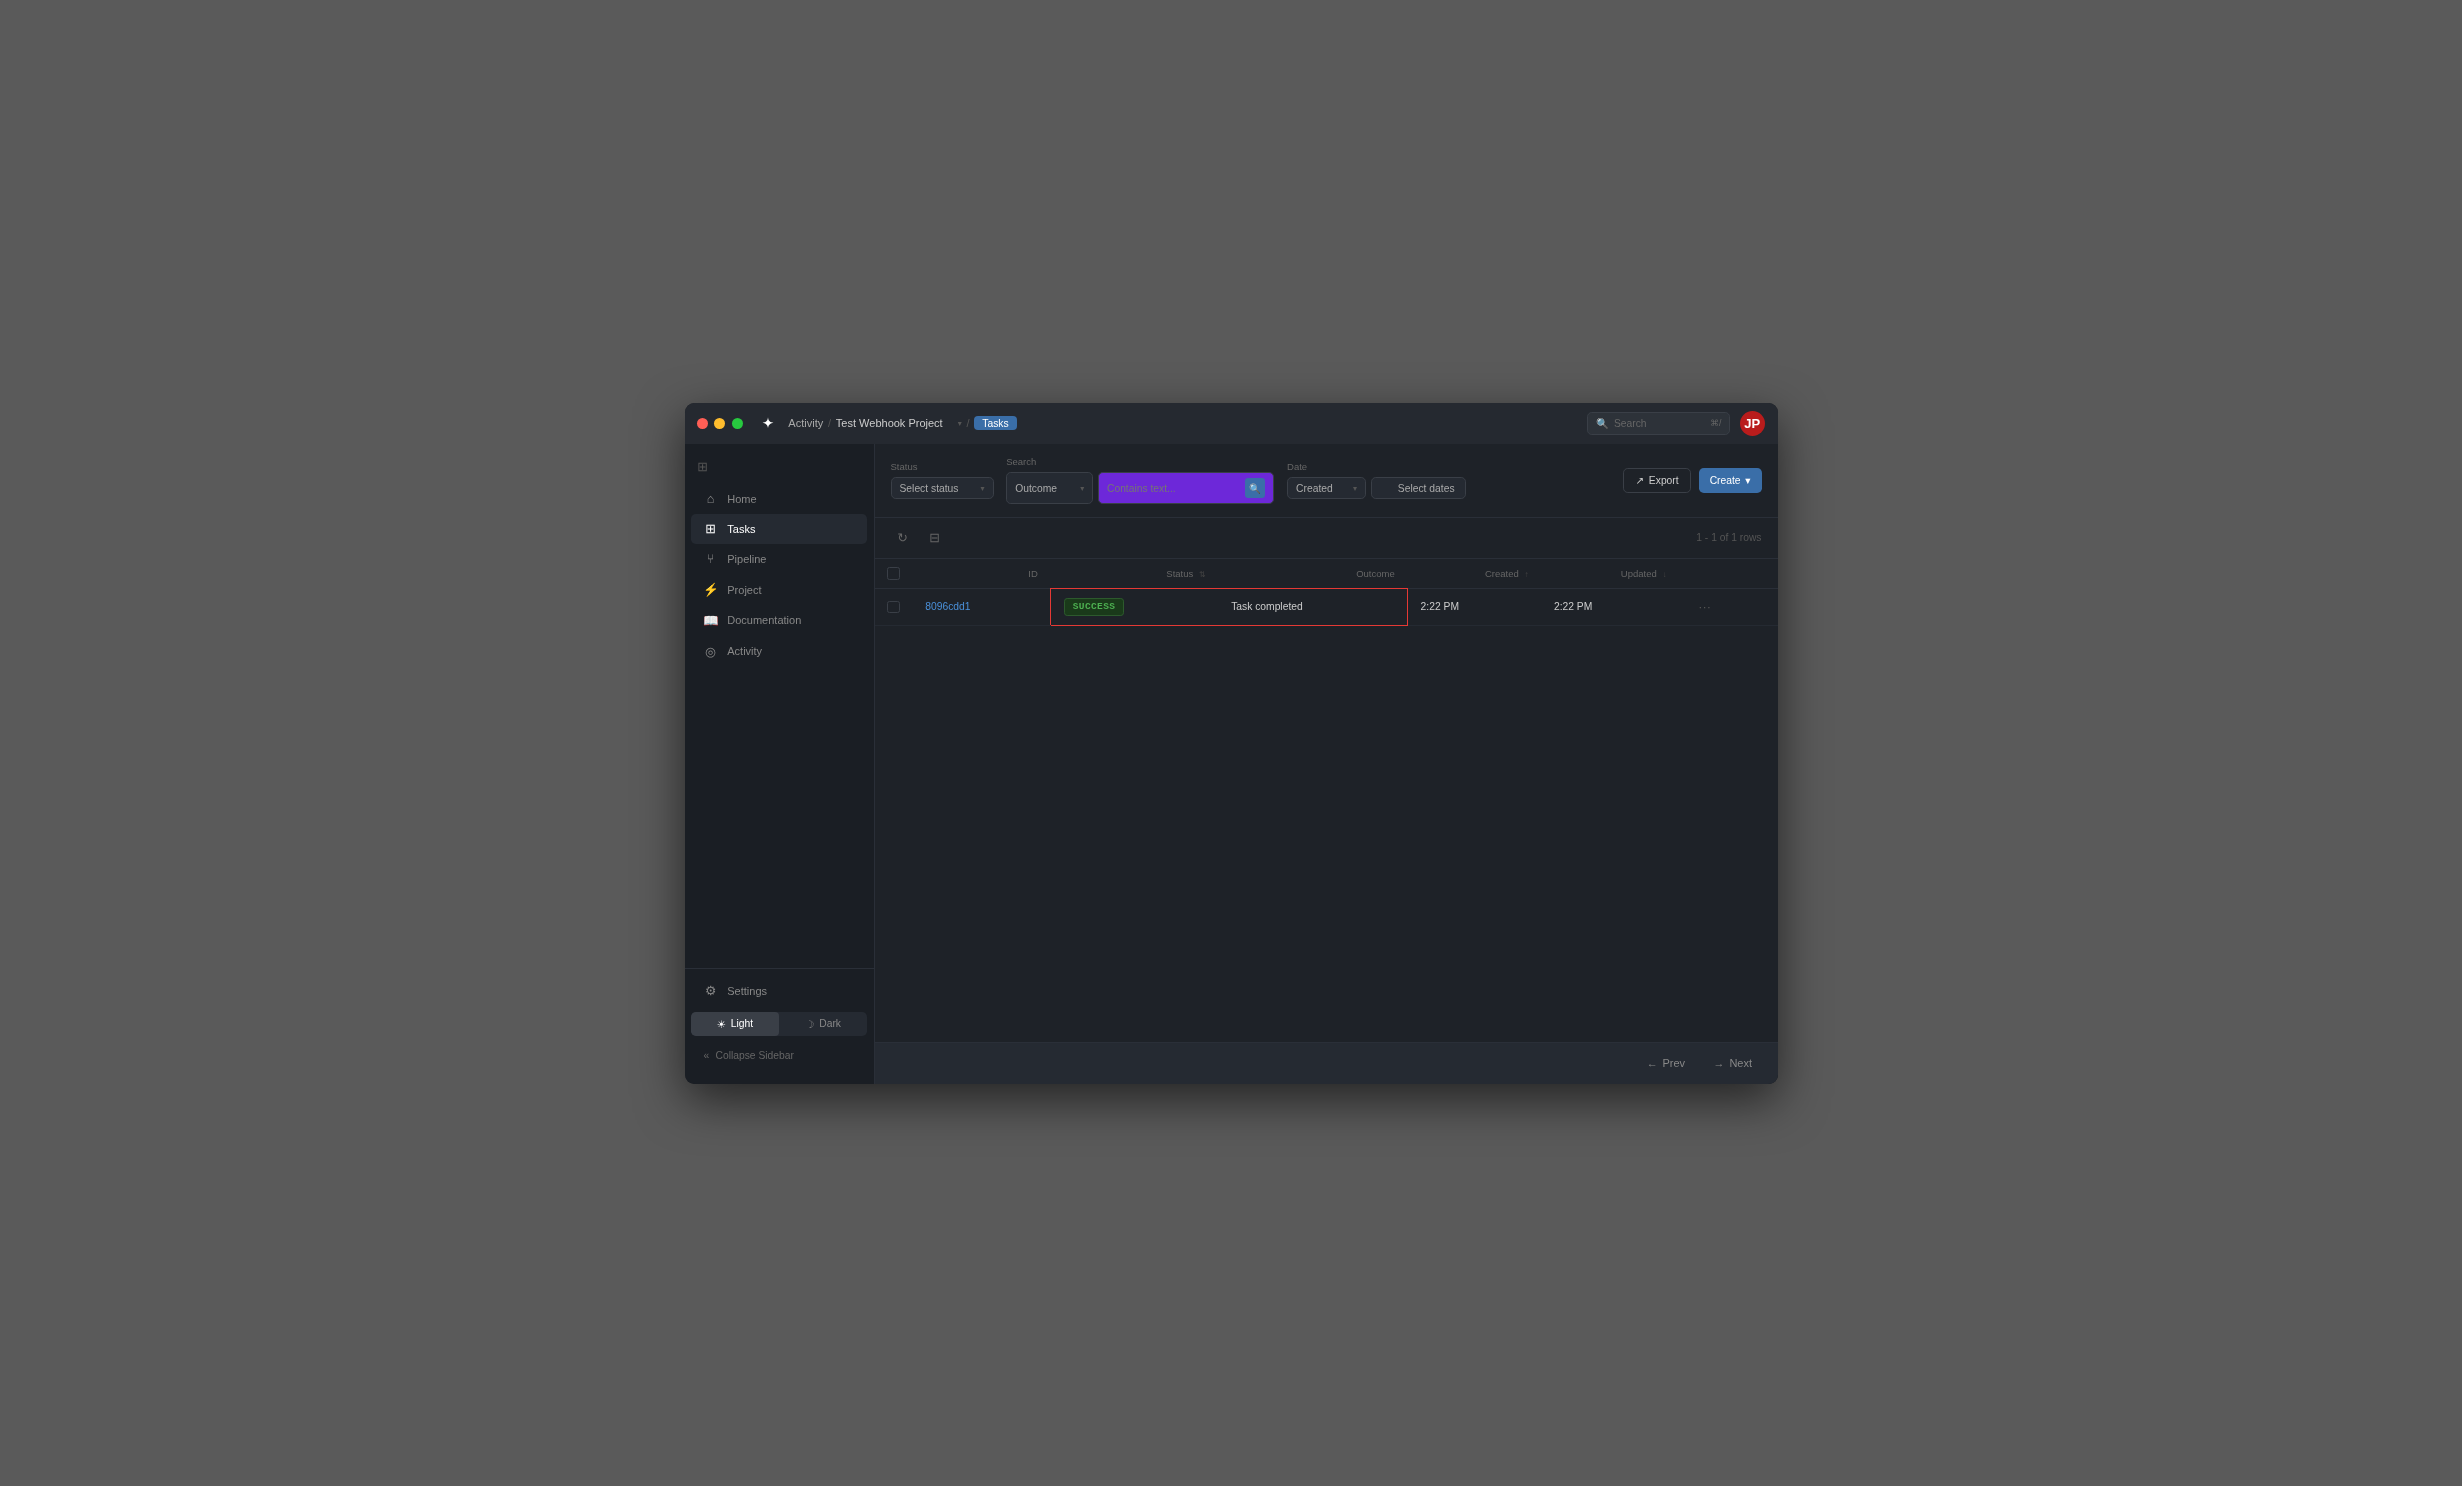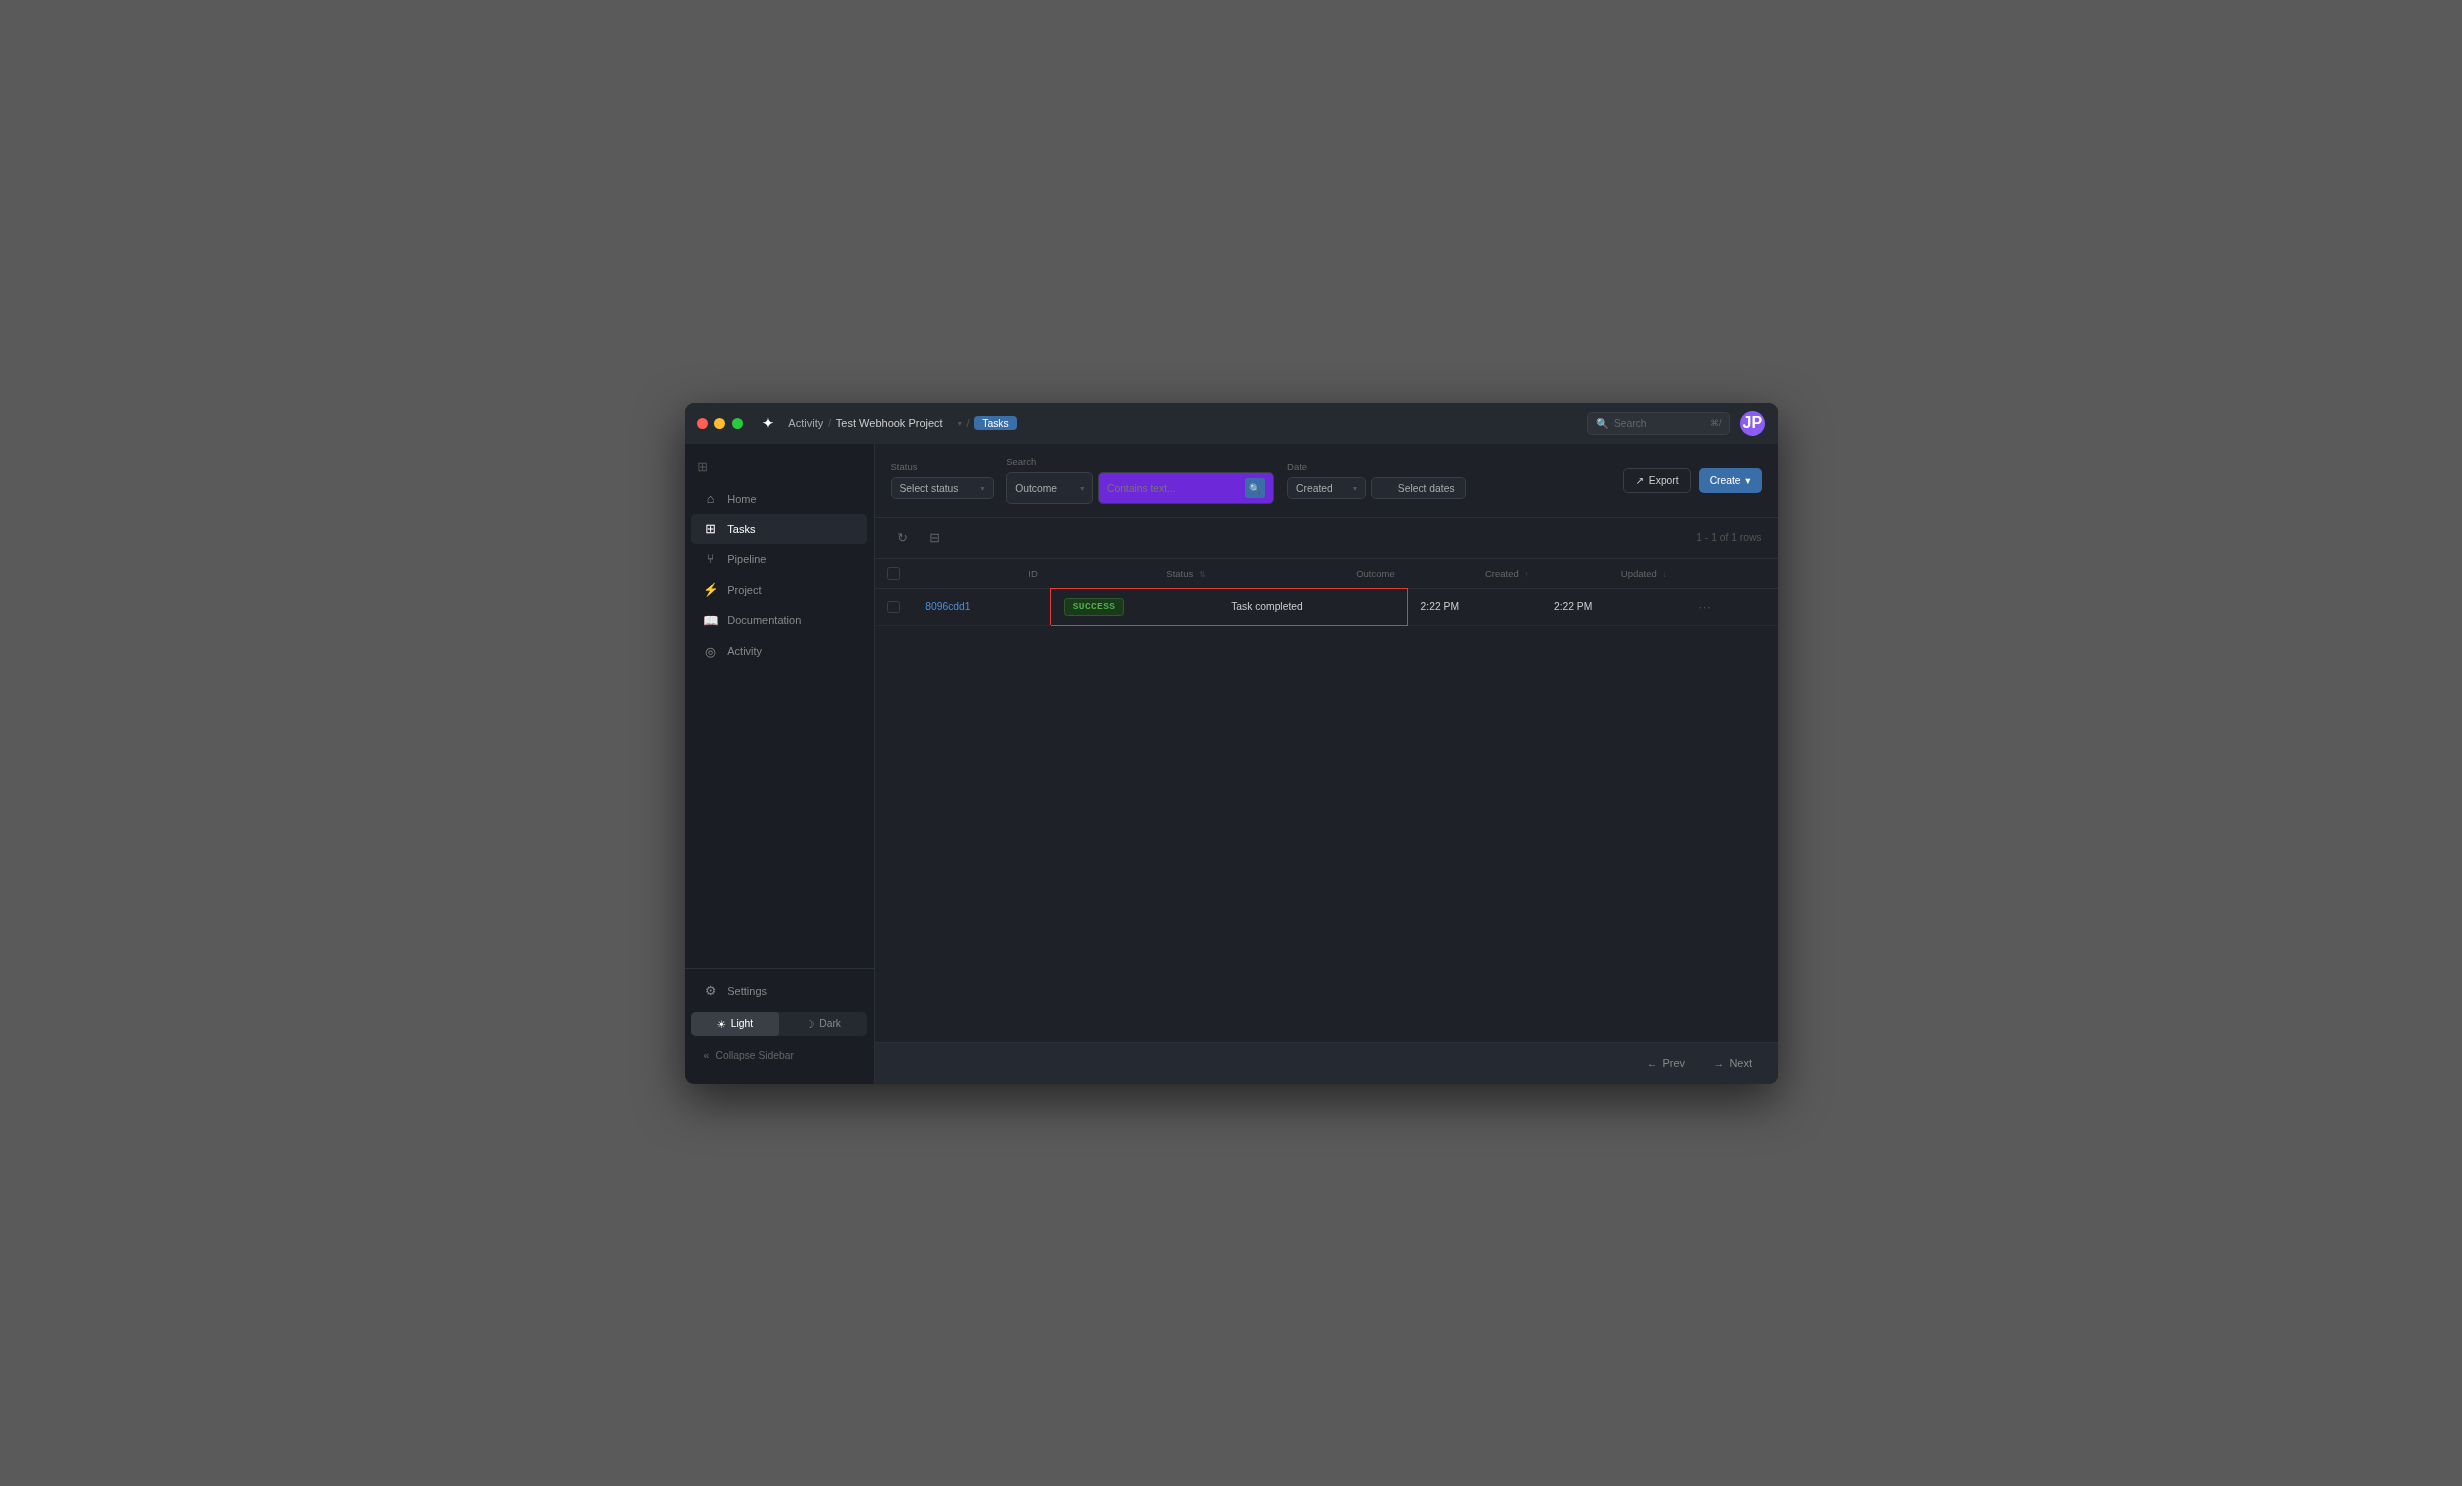--- a/index.html
+++ b/index.html
@@ -99,26 +99,26 @@
     }
     .search-bar .kbd {
       margin-left: auto;
       font-size: 8.7px;
       color: #666;
     }
     .avatar {
       width: 25px;
       height: 25px;
       border-radius: 50%;
-      background: #8b5cf6;
+      background: #b91c1c;
       display: flex;
       align-items: center;
       justify-content: center;
       color: #fff;
-      font-size: 16px;
+      font-size: 13px;
       font-weight: 600;
     }
     .main-layout {
       display: flex;
       flex: 1;
       overflow: hidden;
     }
     .sidebar {
       width: 190px;
       background: #1a1e24;

